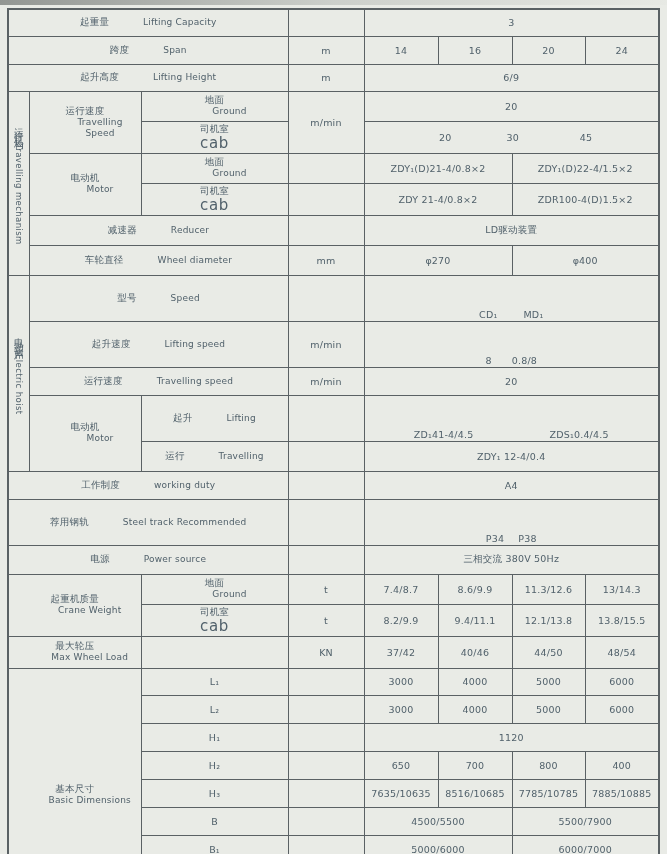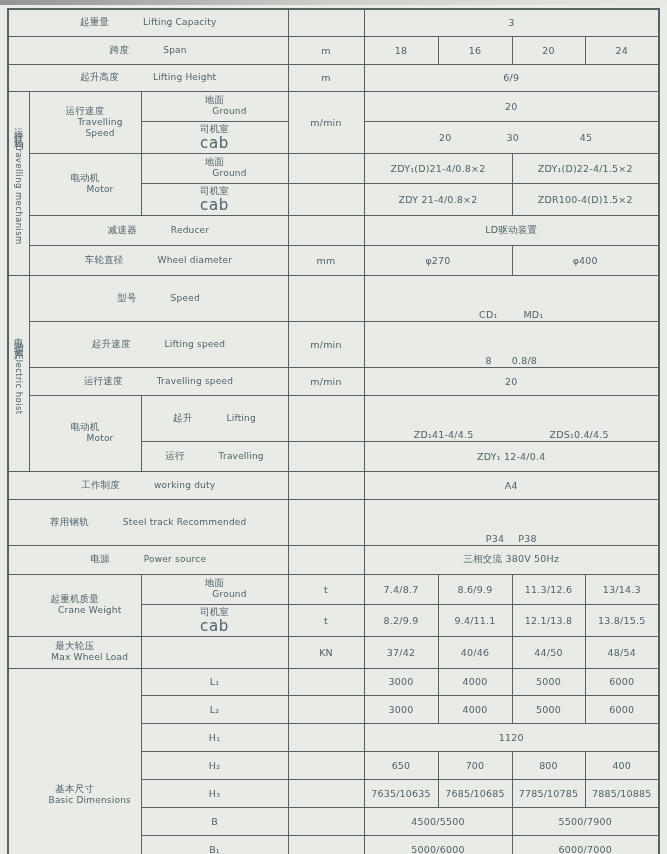--- a/index.html
+++ b/index.html
@@ -80,21 +80,21 @@
 
     <tr style="height:27px">
       <td colspan="3" class="lbl"><span class="zh">起重量</span><span class="en">Lifting  Capacity</span></td>
       <td class="unit"></td>
       <td colspan="4" class="val">3</td>
     </tr>
 
     <tr style="height:28px">
       <td colspan="3" class="lbl"><span class="zh">跨度</span><span class="en">Span</span></td>
       <td class="unit">m</td>
-      <td class="val">18</td>
+      <td class="val">14</td>
       <td class="val">16</td>
       <td class="val">20</td>
       <td class="val">24</td>
     </tr>
 
     <tr style="height:27px">
       <td colspan="3" class="lbl"><span class="zh">起升高度</span><span class="en">Lifting  Height</span></td>
       <td class="unit">m</td>
       <td colspan="4" class="val">6/9</td>
     </tr>
@@ -306,21 +306,21 @@
       <td class="val">650</td>
       <td class="val">700</td>
       <td class="val">800</td>
       <td class="val">400</td>
     </tr>
 
     <tr style="height:28px">
       <td>H₃</td>
       <td class="unit"></td>
       <td class="val">7635/10635</td>
-      <td class="val">7685/10685</td>
+      <td class="val">8516/10685</td>
       <td class="val">7785/10785</td>
       <td class="val">7885/10885</td>
     </tr>
 
     <tr style="height:28px">
       <td>B</td>
       <td class="unit"></td>
       <td colspan="2" class="val">4500/5500</td>
       <td colspan="2" class="val">5500/7900</td>
     </tr>

